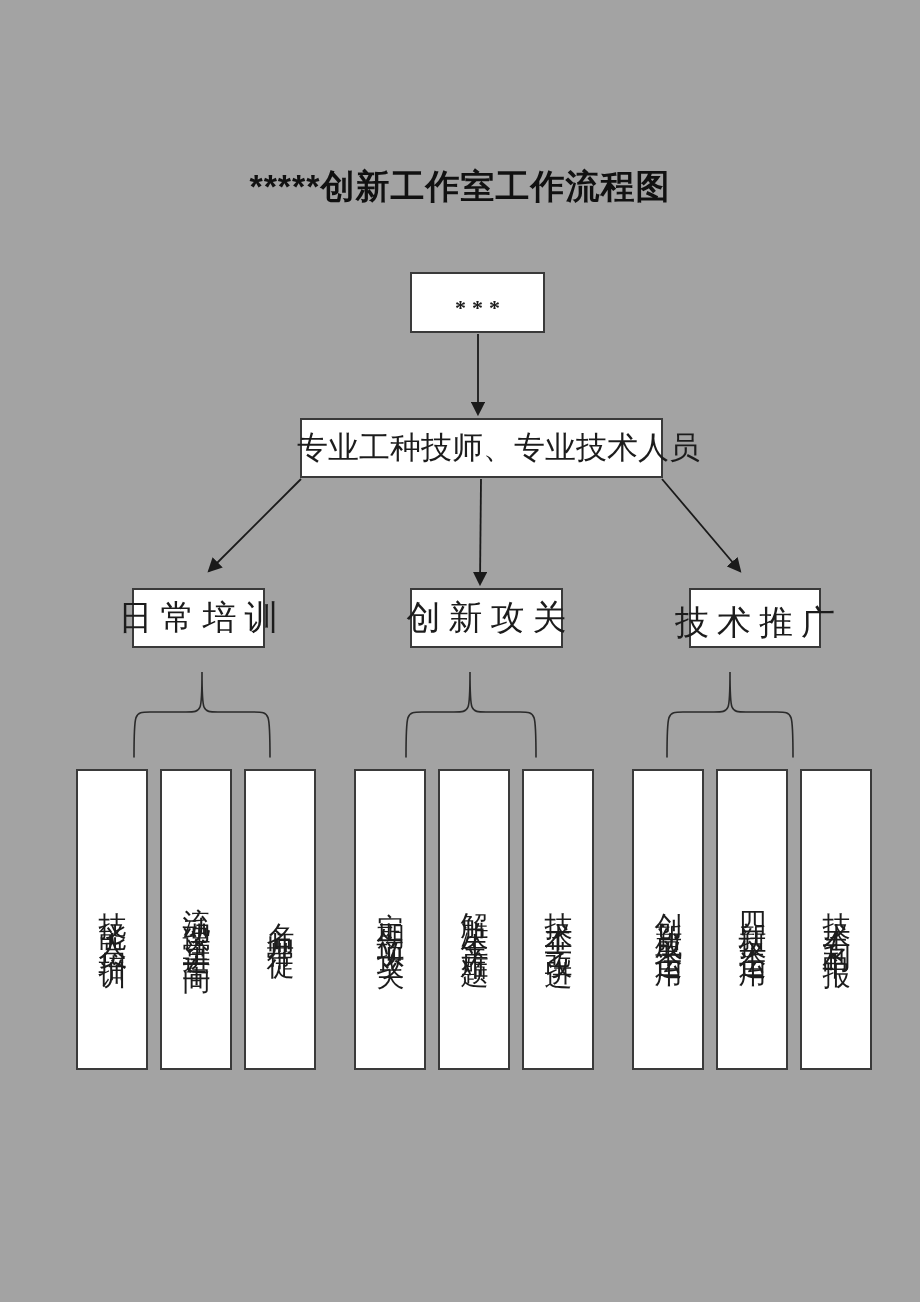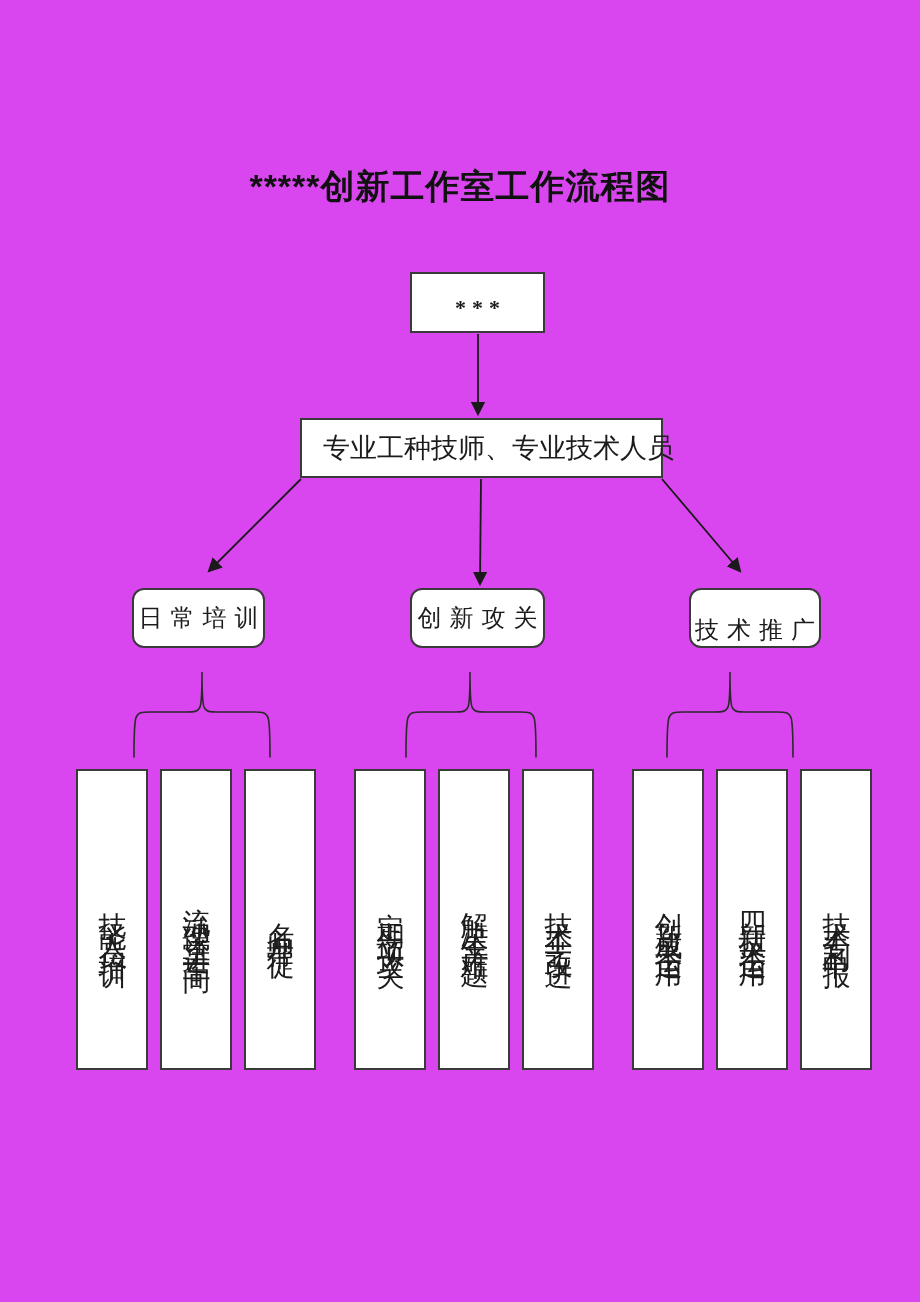--- a/index.html
+++ b/index.html
@@ -5,21 +5,21 @@
 <style>
   html, body {
     margin: 0;
     padding: 0;
     background: #ffffff;
   }
   #page {
     position: relative;
     width: 920px;
     height: 1302px;
-    background: #d946ef;
+    background: #a3a3a3;
     overflow: hidden;
     font-family: "Liberation Serif", serif;
     color: #1c1c1c;
   }
   #connectors {
     position: absolute;
     left: 0;
     top: 0;
     width: 920px;
     height: 1302px;
@@ -52,34 +52,33 @@
     font-weight: bold;
     font-size: 22px;
     letter-spacing: 6px;
   }
   .root-box .stars {
     transform: translateY(5px);
     padding-left: 6px;
   }
   .staff-box {
     left: 300px; top: 418px; width: 363px; height: 60px;
-    font-size: 27px;
+    font-size: 31px;
     white-space: nowrap;
     padding-left: 34px;
   }
   .branch-box {
     top: 588px; height: 60px;
-    font-size: 24px;
+    font-size: 34px;
     letter-spacing: 8px;
     white-space: nowrap;
-    border-radius: 12px;
   }
   .branch-box .lbl { padding-left: 8px; }
   #branch-1 { left: 132px; width: 133px; }
-  #branch-2 { left: 410px; width: 135px; }
+  #branch-2 { left: 410px; width: 153px; }
   #branch-3 { left: 689px; width: 132px; align-items: flex-end; }
   .leaf-box {
     top: 769px; width: 72px; height: 301px;
     font-size: 28px;
   }
   .leaf-box .vtext {
     writing-mode: vertical-rl;
     text-orientation: upright;
     letter-spacing: 0.35em;
     line-height: 1;

